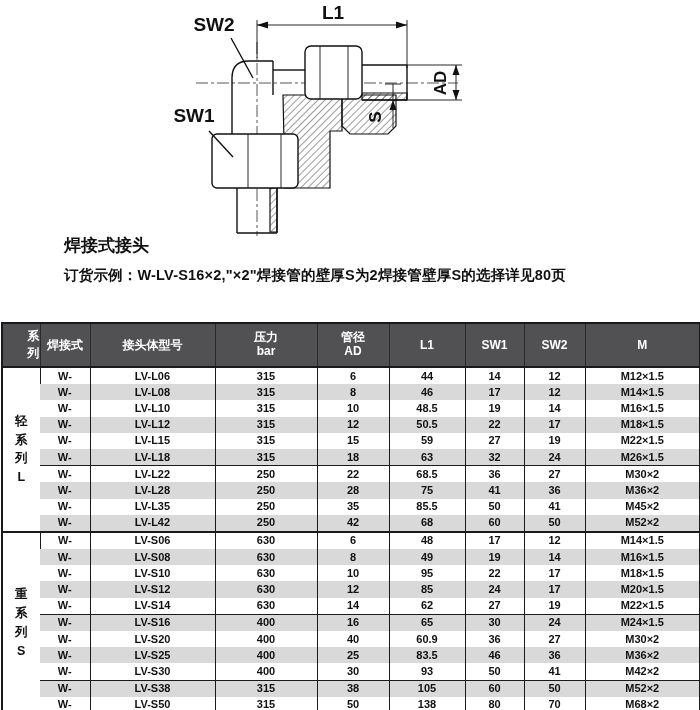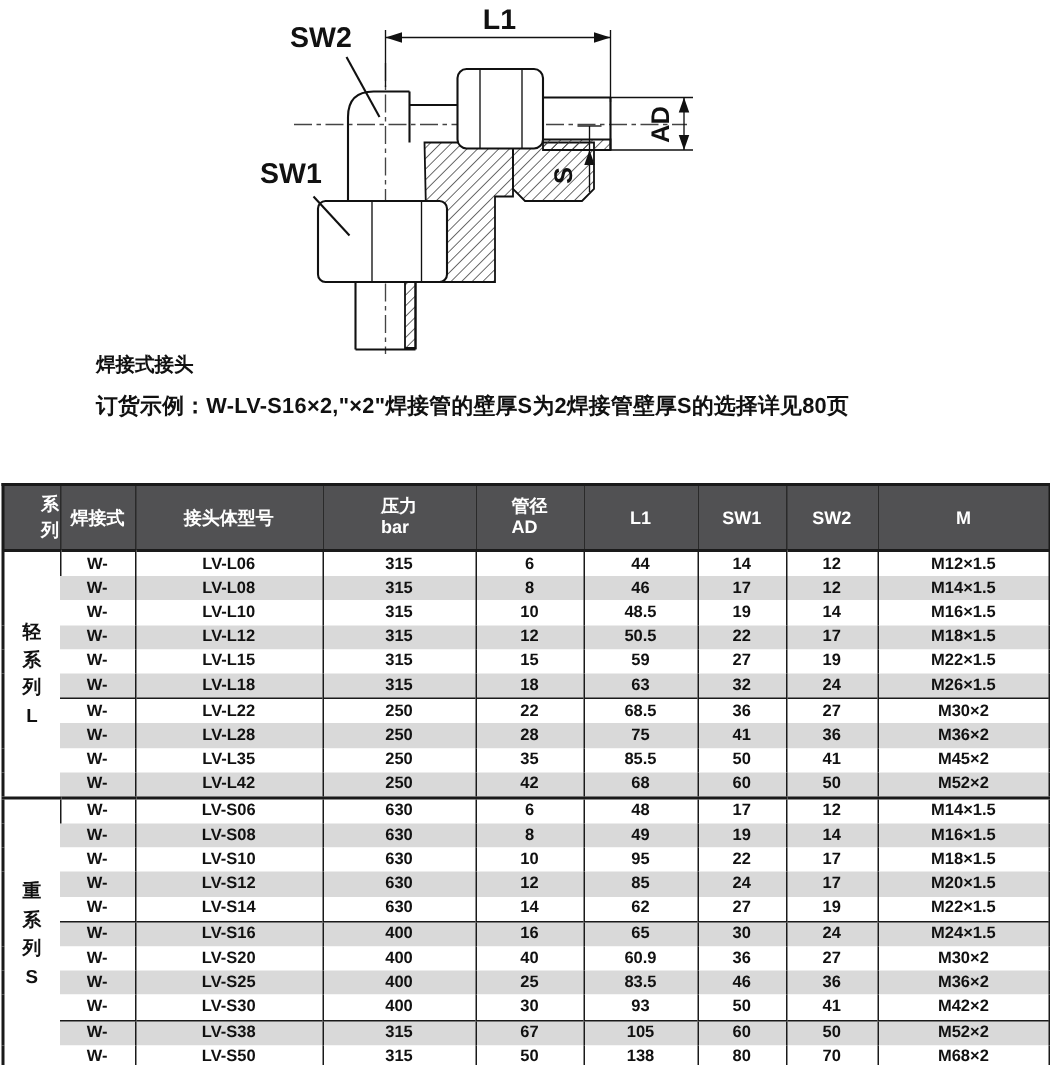--- a/index.html
+++ b/index.html
@@ -4,35 +4,35 @@
 <style>
   html,body{margin:0;padding:0;background:#fff;}
   body{
     width:700px;height:710px;position:relative;overflow:hidden;
     font-family:"Liberation Sans","DejaVu Sans",sans-serif;color:#111;
   }
   
   .drawing{position:absolute;left:0;top:0;width:470px;height:240px;}
   
   .caption{position:absolute;left:64px;top:234px;width:620px;}
-  .caption .line1{font-size:13px;font-weight:bold;margin:0 0 9px 0;}
+  .caption .line1{font-size:17px;font-weight:bold;margin:0 0 9px 0;}
   .caption .line2{font-size:14.5px;font-weight:bold;margin:0;letter-spacing:.2px;}
   
   .tblwrap{position:absolute;left:1px;top:322px;width:698px;}
   table.spec{
     border-collapse:collapse;table-layout:fixed;width:698px;
     border:2px solid #1a1a1a;
   }
   table.spec th{
     background:#515153;color:#fff;font-size:12px;font-weight:bold;
     height:42px;padding:0;text-align:center;vertical-align:middle;
     border-left:1px solid #2a2a2a;border-bottom:2px solid #1a1a1a;
   }
   table.spec th:first-child{border-left:none;padding-left:24px;}
-  table.spec th .hdr2{display:inline-block;text-align:left;white-space:pre-line;line-height:1.15;}
+  table.spec th .hdr2{display:inline-block;text-align:center;white-space:pre-line;line-height:1.15;}
   table.spec td{
     font-size:11px;font-weight:bold;text-align:center;vertical-align:middle;
     height:16.2px;padding:0;border-left:1px solid #1a1a1a;background:#fff;
     line-height:1;
   }
   table.spec td:first-child{border-left:none;}
   table.spec tr.shade td:not(.series){background:#d9d9d9;}
   table.spec tr.sep td{border-top:1.2px solid #1a1a1a;}
   table.spec tr.group-start td{border-top:2px solid #1a1a1a;}
   table.spec td.series{
@@ -339,21 +339,21 @@
           <td>30</td>
           <td>93</td>
           <td>50</td>
           <td>41</td>
           <td>M42×2</td>
         </tr>
         <tr class="shade sep">
           <td>W-</td>
           <td>LV-S38</td>
           <td>315</td>
-          <td>67</td>
+          <td>38</td>
           <td>105</td>
           <td>60</td>
           <td>50</td>
           <td>M52×2</td>
         </tr>
         <tr>
           <td>W-</td>
           <td>LV-S50</td>
           <td>315</td>
           <td>50</td>

